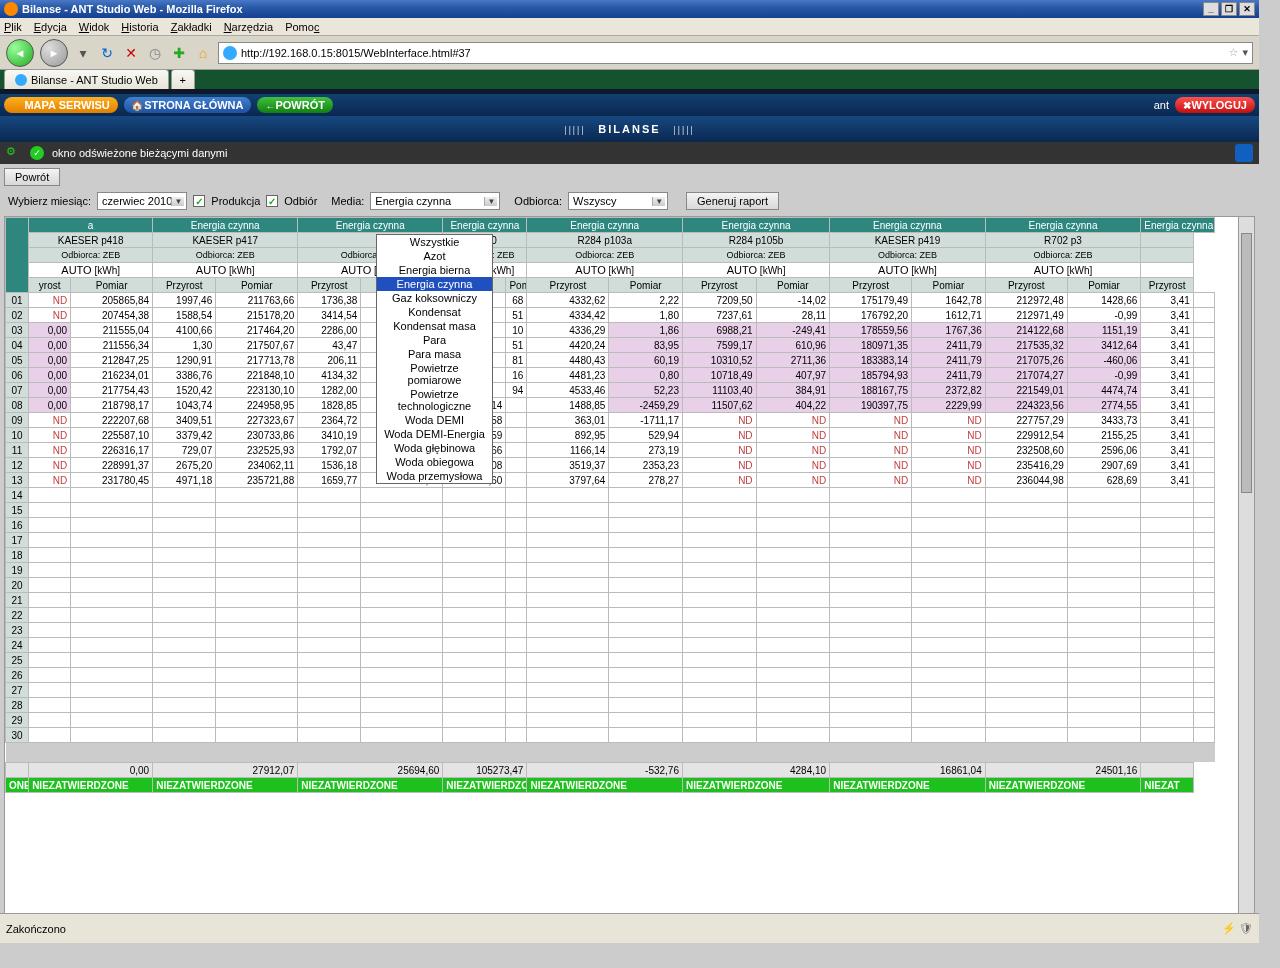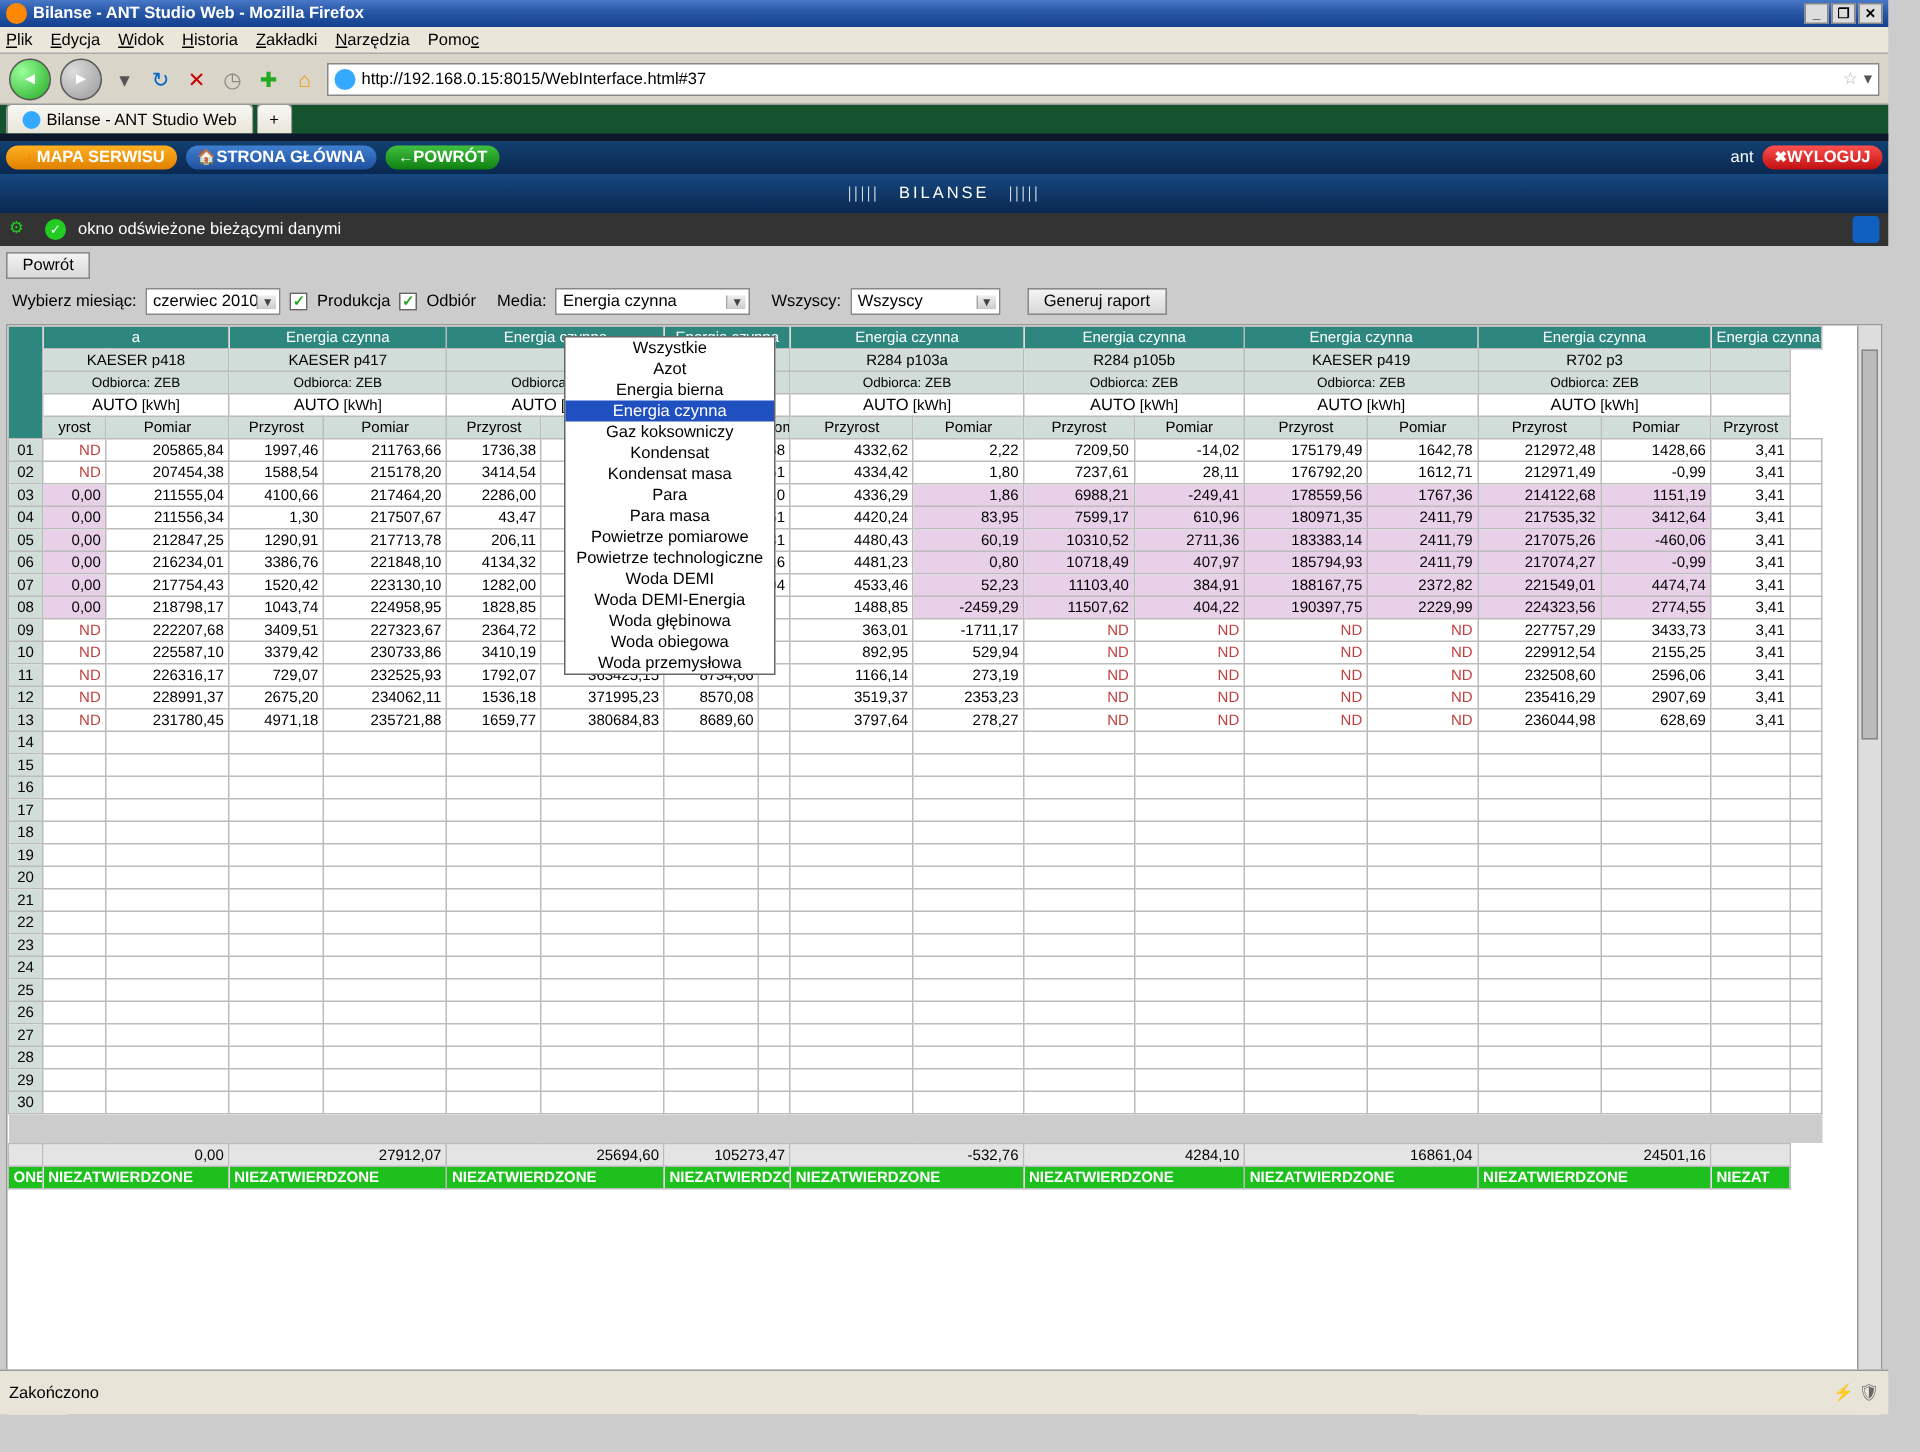--- a/index.html
+++ b/index.html
@@ -21,21 +21,21 @@
 .tab .ico{width:12px;height:12px;background:#3af;border-radius:50%}
 .app{background:#ccc}
 .appnav{height:22px;background:linear-gradient(#124070,#0a2850);display:flex;align-items:center;padding:0 4px;gap:6px;color:#fff}
 .pill{height:16px;border-radius:8px;padding:0 8px;display:flex;align-items:center;font-size:10px;font-weight:bold;color:#fff;cursor:pointer}
 .pill.orange{background:linear-gradient(#ffb020,#e08000)}
 .pill.blue{background:linear-gradient(#4080d0,#2050a0)}
 .pill.green{background:linear-gradient(#40c040,#108010)}
 .pill.red{background:linear-gradient(#ff5050,#c01010)}
 .appnav .spacer{flex:1}
 .apptitle{height:26px;background:linear-gradient(#164880,#0a2850);display:flex;align-items:center;justify-content:center;color:#fff;font-size:16px;letter-spacing:2px}
-.apptitle b{font-weight:normal}
+.apptitle b{font-weight:bold}
 .statusrow{height:22px;background:#333;display:flex;align-items:center;padding:0 6px;gap:8px;color:#fff}
 .gear{width:16px;height:16px;color:#2c2}
 .chk{width:14px;height:14px;background:#2c2;border-radius:50%;display:flex;align-items:center;justify-content:center;color:#fff;font-size:9px}
 .statusrow .spacer{flex:1}
 .spk{width:18px;height:18px;background:#1060c0;border-radius:3px}
 .content{background:#ccc;padding:4px}
 .subbtn{background:linear-gradient(#f4f4f4,#d8d8d8);border:1px solid #888;padding:2px 10px;font-size:11px}
 .filters{display:flex;align-items:center;gap:6px;padding:6px 4px}
 .filters label{font-size:11px}
 .sel{background:#fff;border:1px solid #888;height:18px;padding:0 14px 0 4px;font-size:11px;position:relative;display:inline-flex;align-items:center}
@@ -46,21 +46,21 @@
 th,td{border:1px solid #bbb;padding:1px 3px;height:15px;font-size:10px;white-space:nowrap;overflow:hidden}
 th{background:#2e877f;color:#fff;font-weight:normal;text-align:center}
 th.sub{background:#d0ddd8;color:#000}
 td{text-align:right;background:#fff}
 td.rownum{background:#d0ddd8;text-align:center;width:22px}
 td.nd{color:#c04040}
 td.hl{background:#e8d0e8}
 td.lbl{text-align:center}
 .totrow td{background:#e4e4e4}
 .statgreen{background:#1ec01e;color:#fff;text-align:left;font-size:10px;font-weight:bold}
-.dropdown{position:absolute;left:376px;top:224px;width:141px;background:#fff;border:1px solid #666;z-index:10}
+.dropdown{position:absolute;left:376px;top:234px;width:117px;background:#fff;border:1px solid #666;z-index:10}
 .dropdown div{padding:1px 6px;font-size:11px;text-align:center;cursor:default}
 .dropdown .selitem{background:#2050c0;color:#fff}
 .vsb{position:absolute;right:0;top:0;bottom:16px;width:16px;background:#ddd;border-left:1px solid #999}
 .vsb .thumb{position:absolute;top:16px;left:2px;right:2px;height:260px;background:#bbb;border:1px solid #888}
 .hsb{position:absolute;left:0;right:16px;bottom:0;height:16px;background:#ddd;border-top:1px solid #999}
 .hsb .thumb{position:absolute;left:40px;top:2px;bottom:2px;width:900px;background:#bbb;border:1px solid #888}
 .footer{position:absolute;left:0;right:0;bottom:0;height:30px;background:#e8e4d8;border-top:1px solid #999;display:flex;align-items:center;padding:0 6px;justify-content:space-between}
 </style>
 </head>
 <body>
@@ -130,21 +130,21 @@
     <button class="subbtn">Powrót</button>
     <div class="filters">
       <label>Wybierz miesiąc:</label>
       <span class="sel">czerwiec 2010</span>
       <span class="cbx">✓</span>
       <label>Produkcja</label>
       <span class="cbx">✓</span>
       <label>Odbiór</label>
       <label style="margin-left:8px">Media:</label>
       <span class="sel" style="width:130px">Energia czynna</span>
-      <label style="margin-left:8px">Wszyscy:</label>
+      <label style="margin-left:8px">Odbiorca:</label>
       <span class="sel" style="width:100px">Wszyscy</span>
       <button class="subbtn" style="margin-left:12px">Generuj raport</button>
     </div>
 
     <div class="gridwrap">
       <table id="grid">
           <colgroup>
             <col style="width:22px">
             <col style="width:40px">
             <col style="width:78px">

